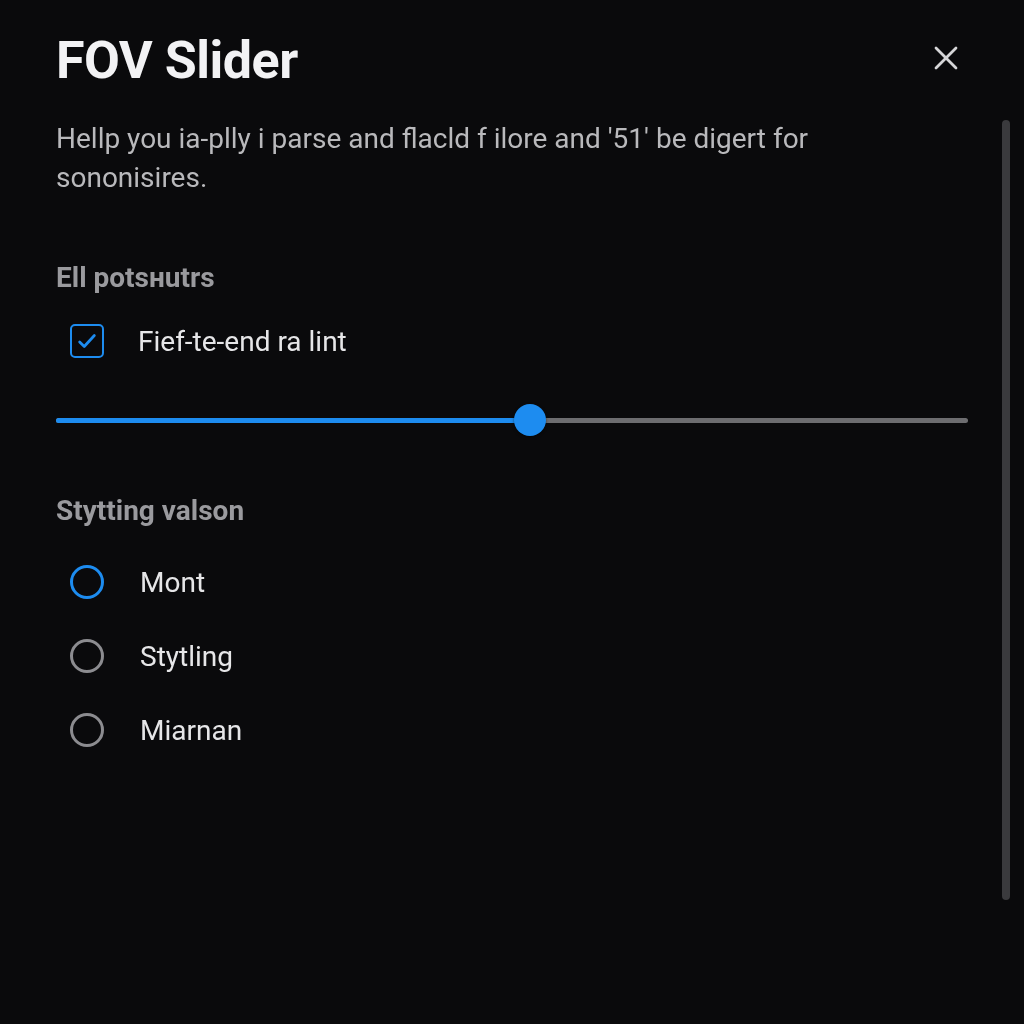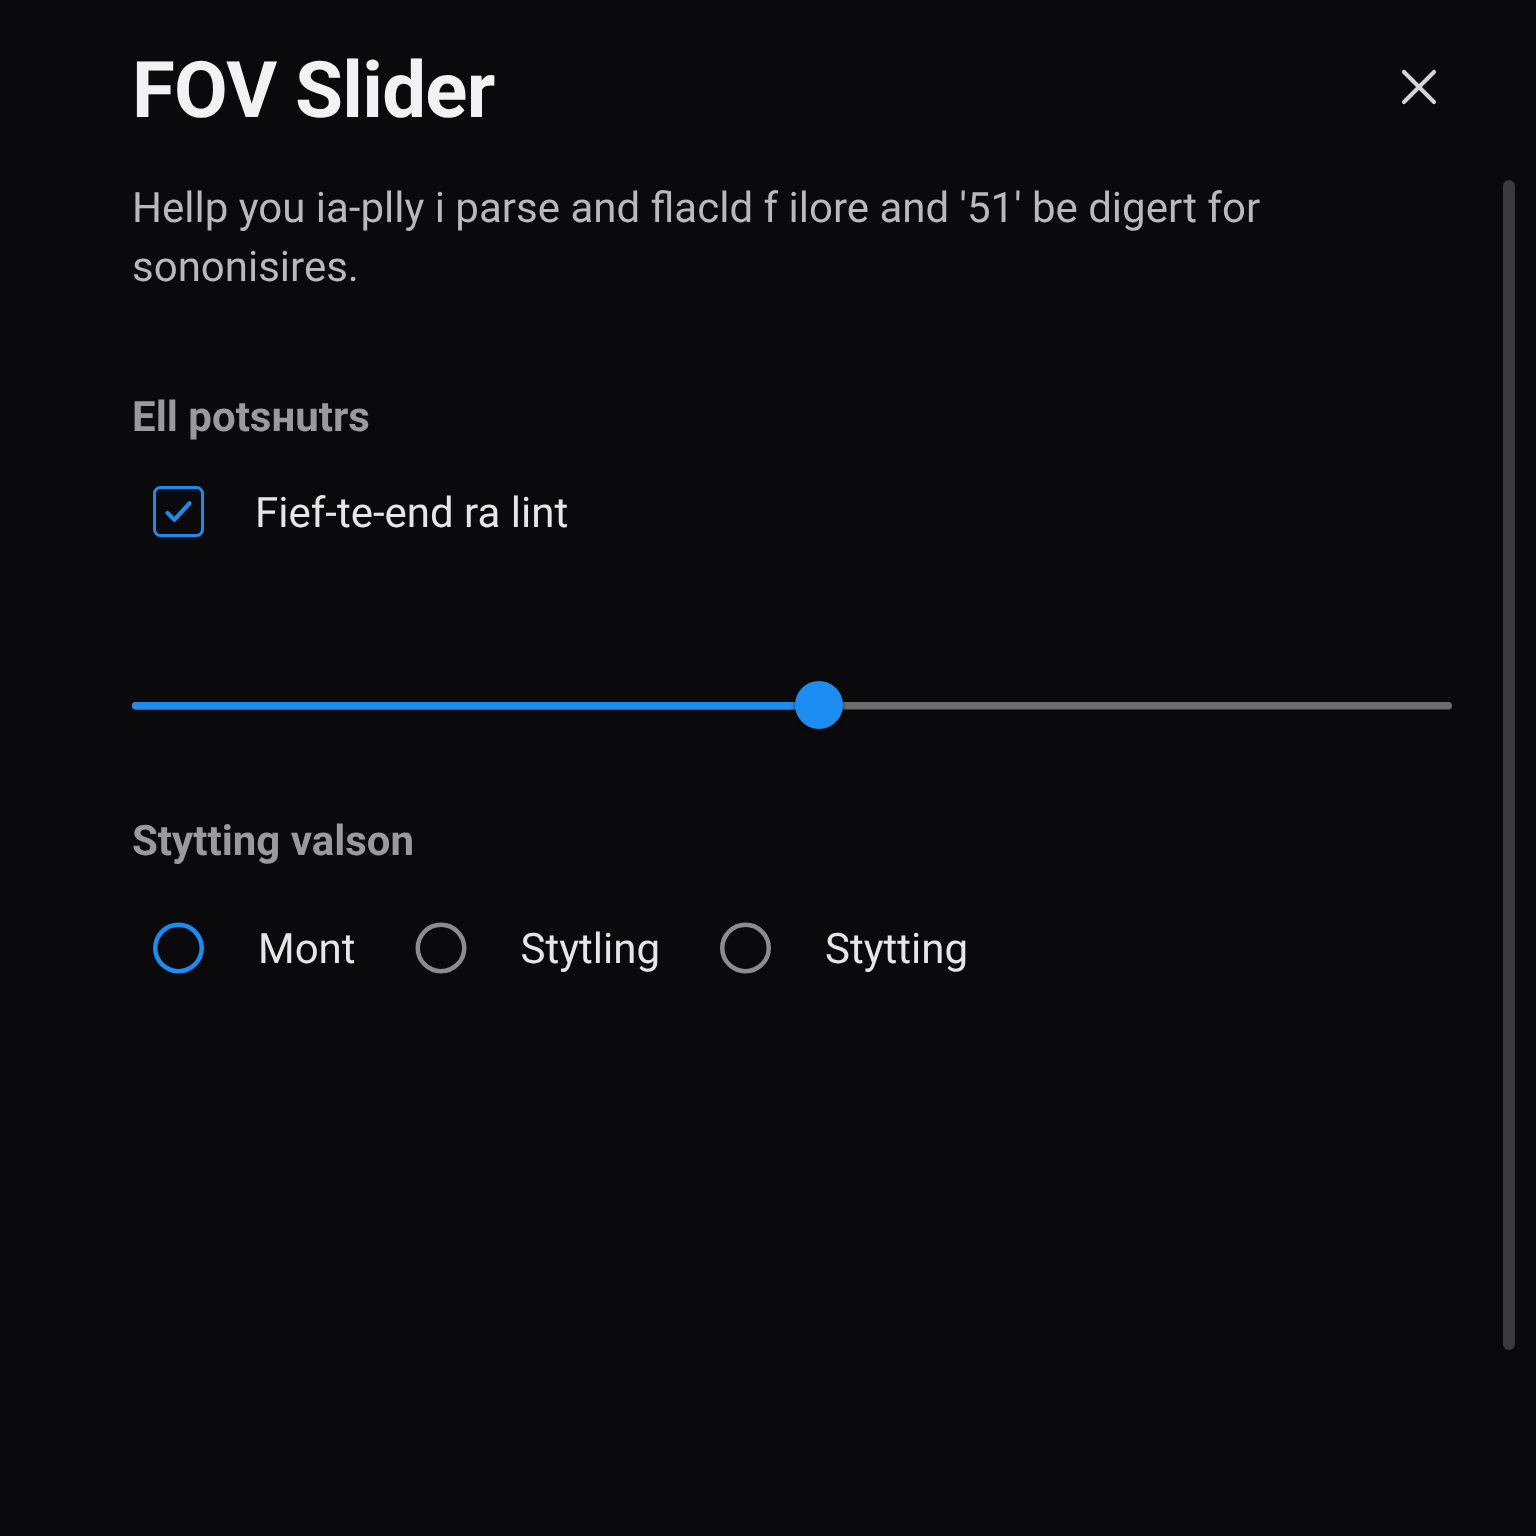--- a/index.html
+++ b/index.html
@@ -14,21 +14,21 @@
     color: #e8e8ea;
     font-family: -apple-system, BlinkMacSystemFont, "Segoe UI", Roboto, Helvetica, Arial, sans-serif;
     overflow: hidden;
     position: relative;
   }
 
   .panel {
     position: relative;
     width: 100%;
     height: 100%;
-    padding: 30px 56px 40px 88px;
+    padding: 30px 56px 40px 56px;
   }
 
   .header-row {
     display: flex;
     align-items: flex-start;
     justify-content: space-between;
     margin-bottom: 28px;
   }
 
   .title {
@@ -64,21 +64,21 @@
     margin-bottom: 30px;
     font-weight: bold;
   }
 
   
   .checkbox-row {
     display: flex;
     align-items: center;
     gap: 34px;
     margin-left: 14px;
-    margin-bottom: 94px;
+    margin-bottom: 44px;
   }
   .checkbox {
     width: 34px;
     height: 34px;
     border: 2.5px solid #1d8cf0;
     border-radius: 5px;
     display: flex;
     align-items: center;
     justify-content: center;
     cursor: pointer;
@@ -138,21 +138,21 @@
     height: 32px;
     background: #1d8cf0;
     border-radius: 50%;
     transform: translateX(-50%);
     box-shadow: 0 1px 3px rgba(0,0,0,.5);
   }
 
   
   .option-list {
     display: flex;
-    flex-direction: row;
+    flex-direction: column;
     gap: 40px;
     margin-left: 14px;
     margin-top: 38px;
   }
   .option-row {
     display: flex;
     align-items: center;
     gap: 36px;
     cursor: pointer;
   }
@@ -237,19 +237,19 @@
   <div class="option-row">
         <div class="radio active"></div>
         <span class="option-label">Mont</span>
       </div>
       <div class="option-row">
         <div class="radio"></div>
         <span class="option-label">Stytling</span>
       </div>
       <div class="option-row">
         <div class="radio"></div>
-        <span class="option-label">Stytting</span>
+        <span class="option-label">Miarnan</span>
       </div>
     </div>
 
   <div class="scrollbar"></div>
 
 </div>
 
 </body></html>

